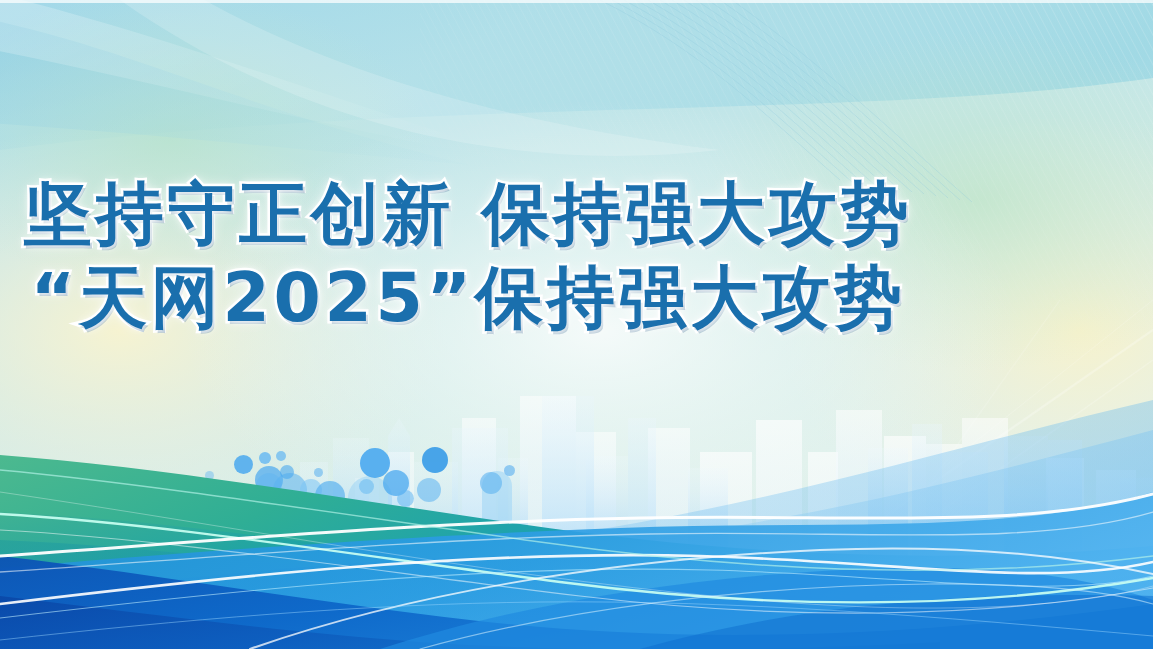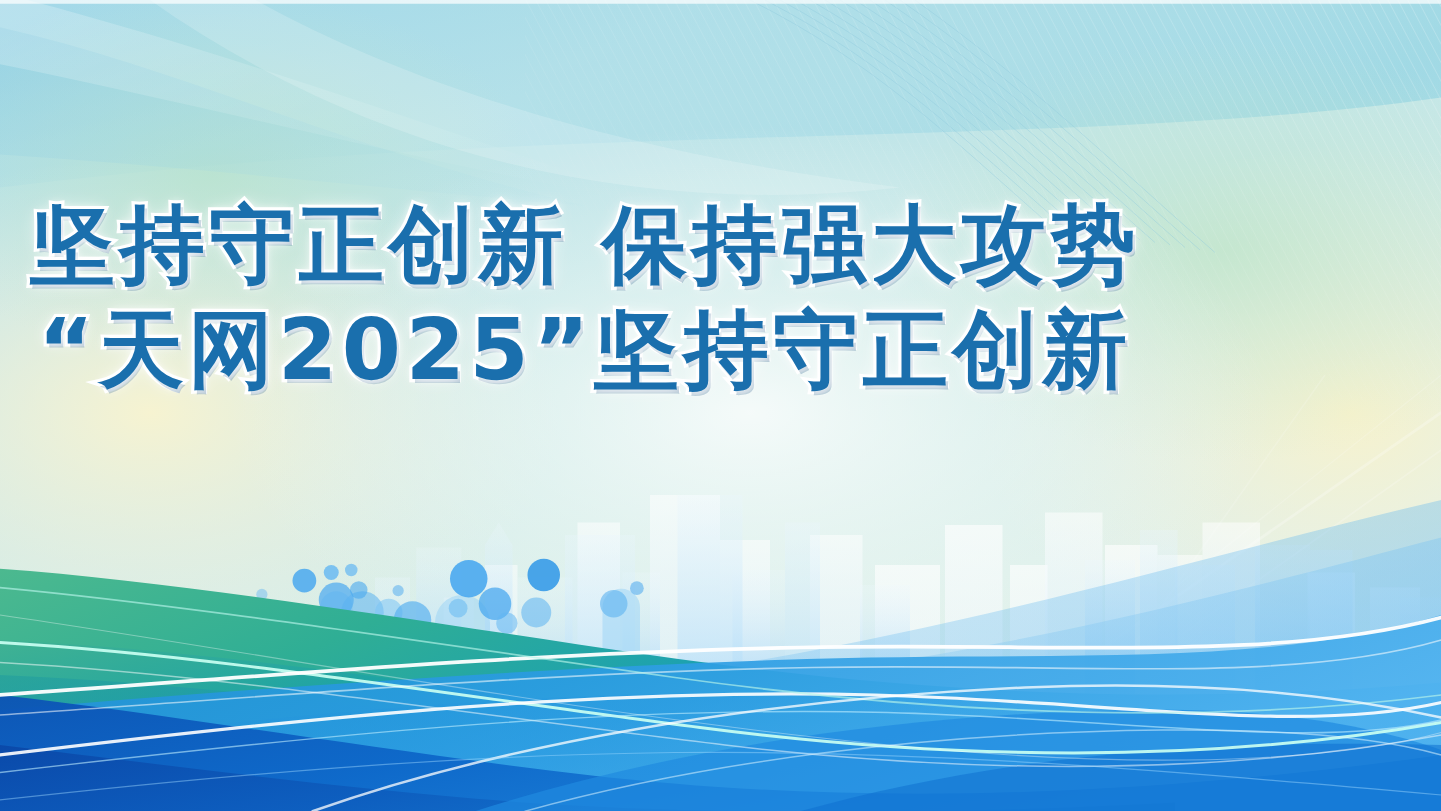--- a/index.html
+++ b/index.html
@@ -26,21 +26,21 @@
     top: 0;
     width: 1153px;
     height: 649px;
     display: block;
   }
 
   
   #title-block {
     position: absolute;
     left: 0;
-    top: 163px;
+    top: 180px;
     width: 936px;
     text-align: center;
     z-index: 40;
     pointer-events: none;
   }
 
   .title-line {
     display: block;
     font-family: "DejaVu Sans", "Liberation Sans", sans-serif;
     font-weight: 700;
@@ -362,16 +362,16 @@
       <path d="M420,649 C560,610 740,586 930,584 C1040,583 1110,592 1153,604" stroke="#d8f3ff" stroke-width="1.2" opacity="0.55"></path>
 
       <path d="M0,640 C180,620 360,604 540,602 C740,600 930,616 1153,636" stroke="#9fd9ff" stroke-width="1.0" opacity="0.45"></path>
 
       <path d="M0,492 C260,530 520,582 780,602 C950,615 1080,606 1153,586" stroke="#ffffff" stroke-width="0.9" opacity="0.35"></path>
     </g>
   </svg>
 
   <div id="title-block">
     <div class="title-line" id="title-line-1">坚持守正创新 保持强大攻势</div>
-    <div class="title-line" id="title-line-2">“天网2025”坚持守正创新</div>
+    <div class="title-line" id="title-line-2">“天网2025”保持强大攻势</div>
   </div>
 
 </div>
 
 </body></html>

